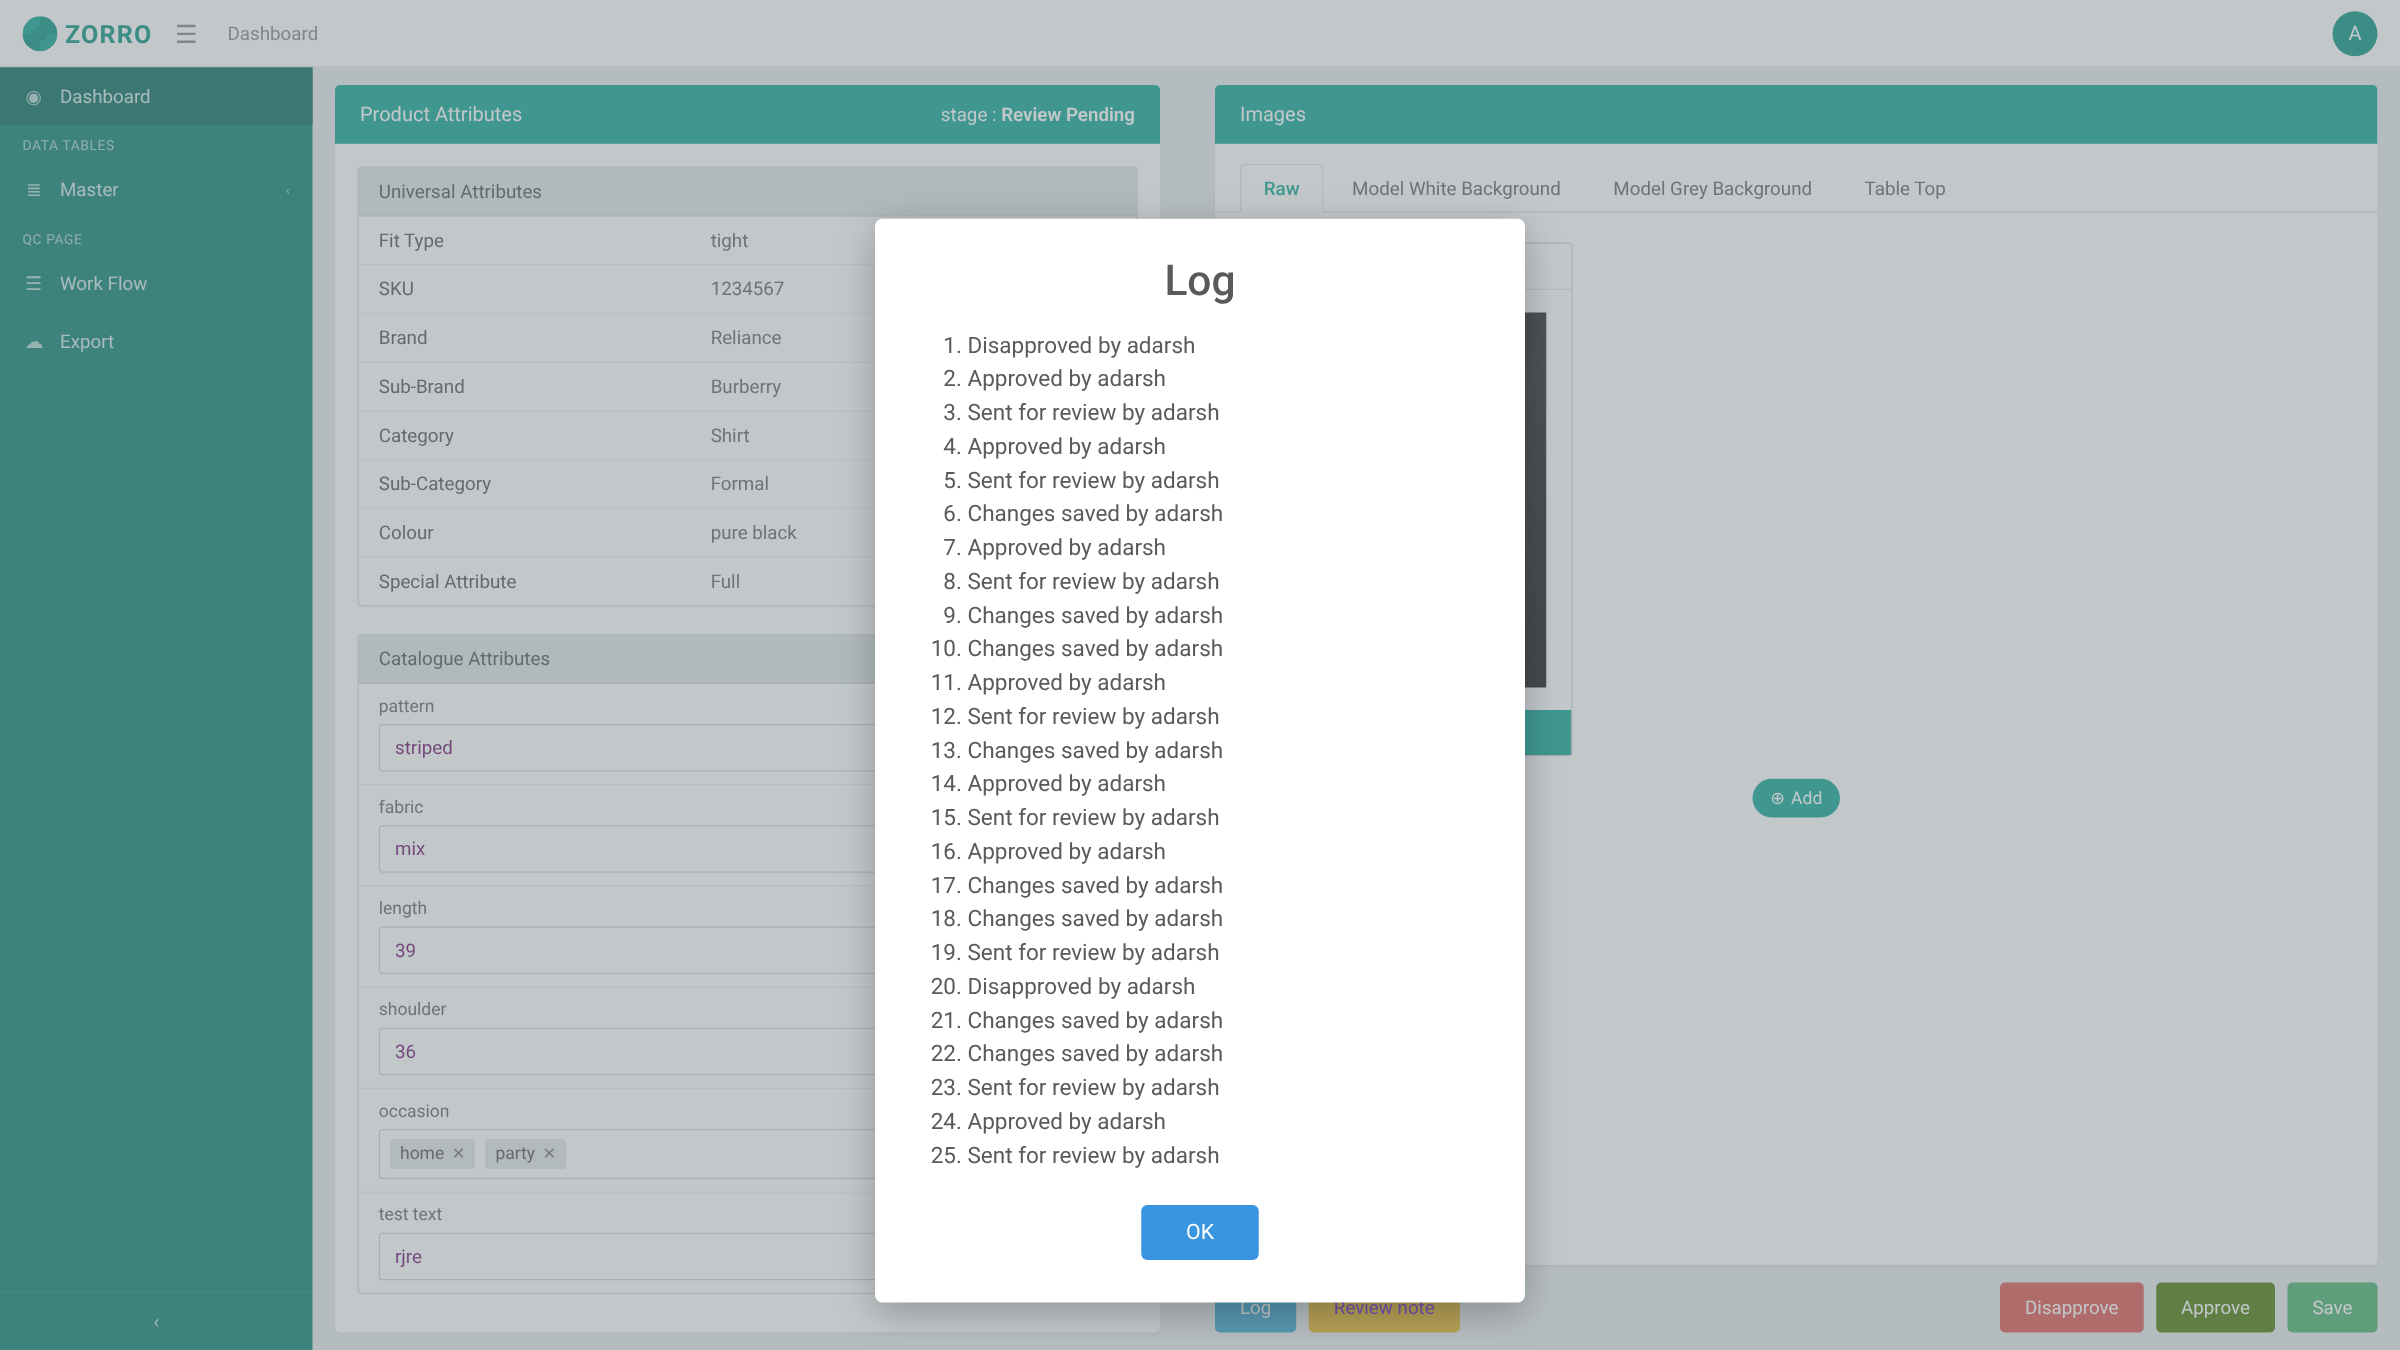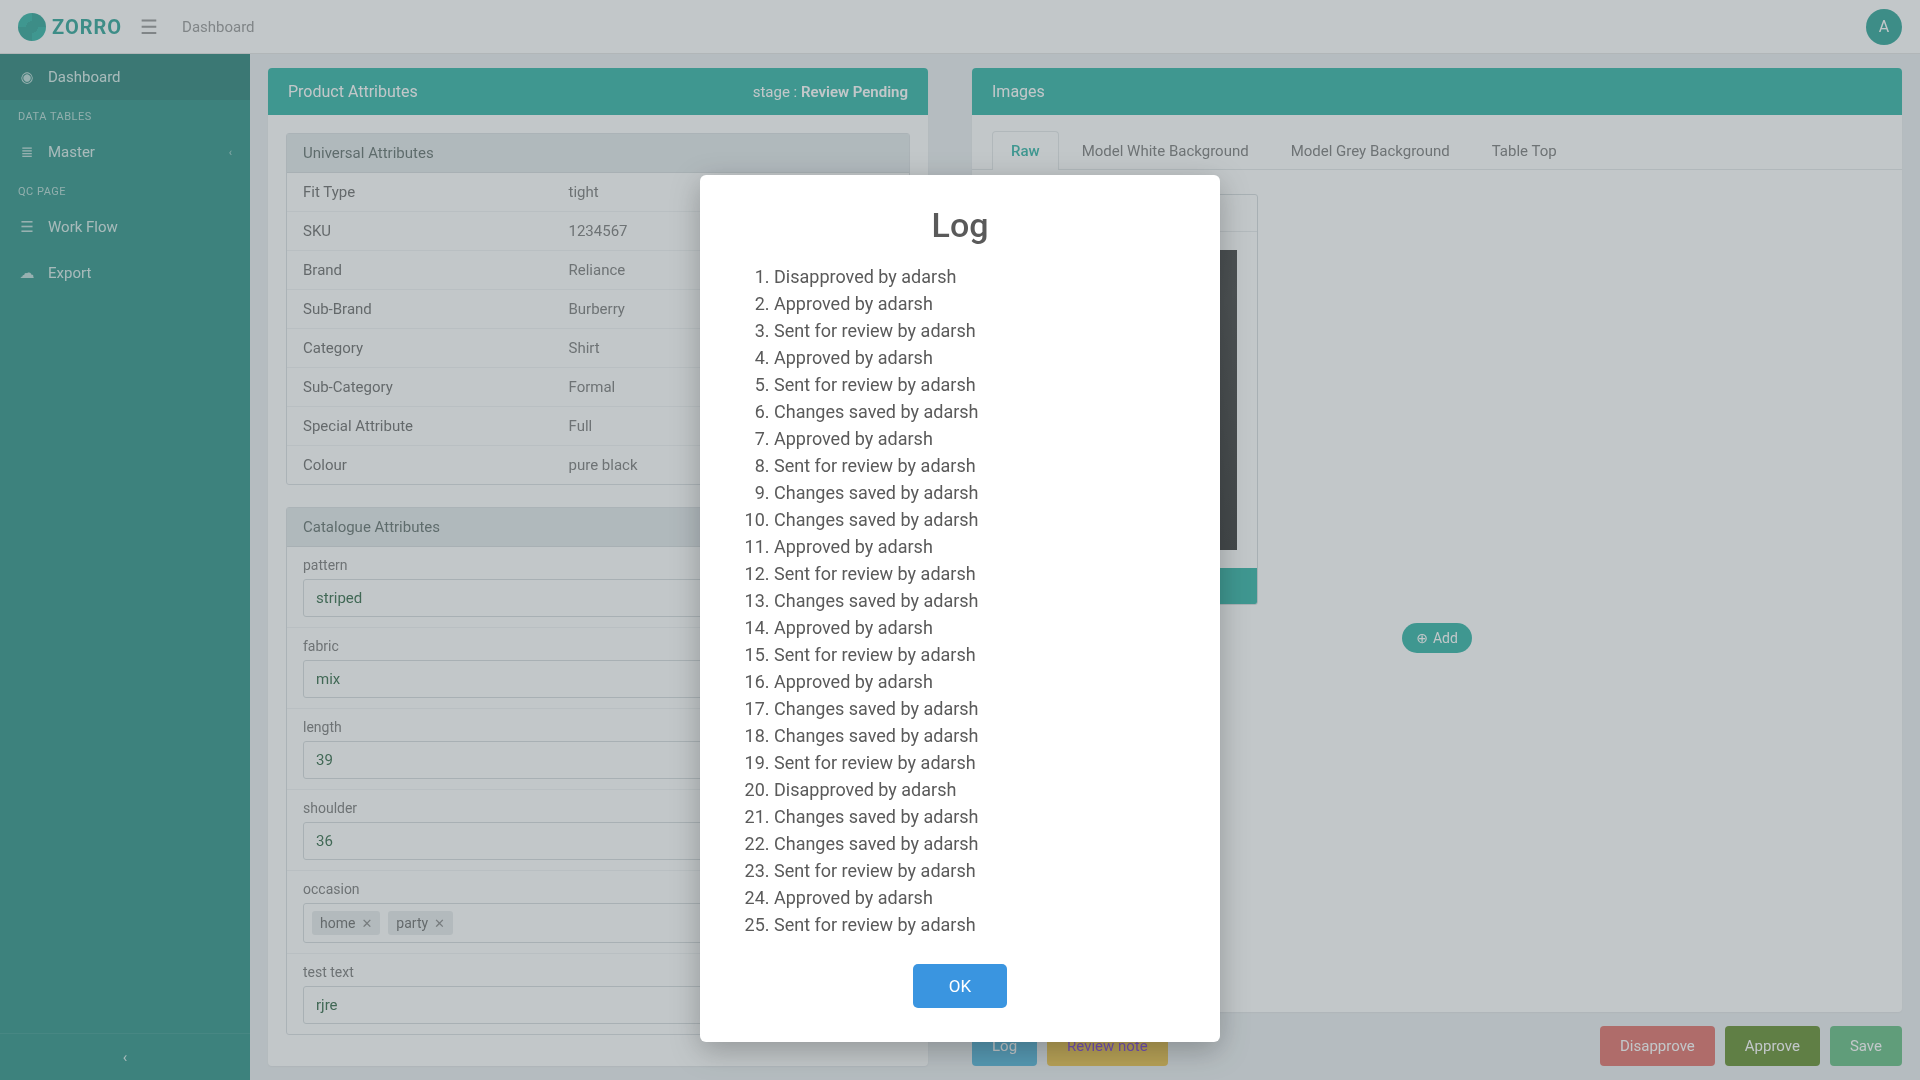--- a/index.html
+++ b/index.html
@@ -35,23 +35,23 @@
 .sub-scroll{max-height:320px;overflow-y:auto}
 .sub-scroll::-webkit-scrollbar{width:10px}
 .sub-scroll::-webkit-scrollbar-thumb{background:#b8bfc3;border-radius:5px}
 .attr-row{display:flex;align-items:center;padding:10px 16px;border-bottom:1px solid #eef1f2;font-size:15px;color:#555}
 .attr-row:last-child{border-bottom:none}
 .attr-label{width:45%}
 .attr-value{flex:1;color:#666}
 .cat-row{padding:10px 16px;border-bottom:1px solid #eef1f2}
 .cat-row:last-child{border-bottom:none}
 .cat-label{font-size:14px;color:#666;margin-bottom:6px}
-.cat-input{width:100%;border:1px solid #d0d6d9;border-radius:3px;padding:9px 12px;font-size:15px;color:#14532d;background:#fff}
+.cat-input{width:100%;border:1px solid #d0d6d9;border-radius:3px;padding:9px 12px;font-size:15px;color:#701a75;background:#fff}
 .tag-container{border:1px solid #d0d6d9;border-radius:3px;padding:6px 8px;display:flex;gap:8px;flex-wrap:wrap;min-height:40px;align-items:center}
-.tag{background:#e4e8ea;border-radius:3px;padding:4px 8px;font-size:14px;color:#555;display:flex;align-items:center;gap:6px}
+.tag{background:#e4e8ea;border-radius:3px;padding:4px 8px;font-size:14px;color:#555;display:flex;gap:6px}
 .tag-x{cursor:pointer;font-size:13px;color:#777}
 .img-tabs{display:flex;gap:4px;padding:16px 20px 0;border-bottom:1px solid #e0e4e6}
 .img-tab{padding:10px 18px;font-size:15px;color:#666;cursor:pointer;border:1px solid transparent;border-bottom:none;border-radius:4px 4px 0 0;margin-bottom:-1px}
 .img-tab.active{border-color:#e0e4e6;background:#fff;color:#12a898;font-weight:500}
 .img-area{padding:24px;flex:1}
 .img-card{width:262px;border:1px solid #d0d6d9;border-radius:3px;overflow:hidden}
 .img-card-head{padding:9px 14px;font-size:15px;color:#666;border-bottom:1px solid #e4e7e9}
 .img-box{padding:18px;display:flex;justify-content:center;background:#fff}
 .product-img{width:220px;height:300px;background:linear-gradient(135deg,#1a1a1a 0%,#2a2a2a 50%,#1a1a1a 100%);position:relative;overflow:hidden;display:flex;align-items:flex-start;justify-content:center}
 .product-img::before{content:"";position:absolute;top:10px;left:50%;transform:translateX(-50%);width:50px;height:60px;background:#e8c5a5;border-radius:25px 25px 20px 20px}
@@ -142,26 +142,26 @@
                 </div>
                 <div class="attr-row">
                   <div class="attr-label">Category</div>
                   <div class="attr-value">Shirt</div>
                 </div>
                 <div class="attr-row">
                   <div class="attr-label">Sub-Category</div>
                   <div class="attr-value">Formal</div>
                 </div>
                 <div class="attr-row">
+                  <div class="attr-label">Colour</div>
+                  <div class="attr-value">pure black</div>
+                </div>
+                <div class="attr-row">
                   <div class="attr-label">Special Attribute</div>
                   <div class="attr-value">Full</div>
-                </div>
-                <div class="attr-row">
-                  <div class="attr-label">Colour</div>
-                  <div class="attr-value">pure black</div>
                 </div>
               </div>
           </div>
           <div class="subpanel">
             <div class="subhead">Catalogue Attributes</div>
             <div class="subbody" id="catalogue-rows">
                 <div class="cat-row"><div class="cat-label">pattern</div><input class="cat-input" value="striped" style=""></div>
                 <div class="cat-row"><div class="cat-label">fabric</div><input class="cat-input" value="mix" style=""></div>
                 <div class="cat-row"><div class="cat-label">length</div><input class="cat-input" value="39" style=""></div>
                 <div class="cat-row"><div class="cat-label">shoulder</div><input class="cat-input" value="36" style=""></div>

